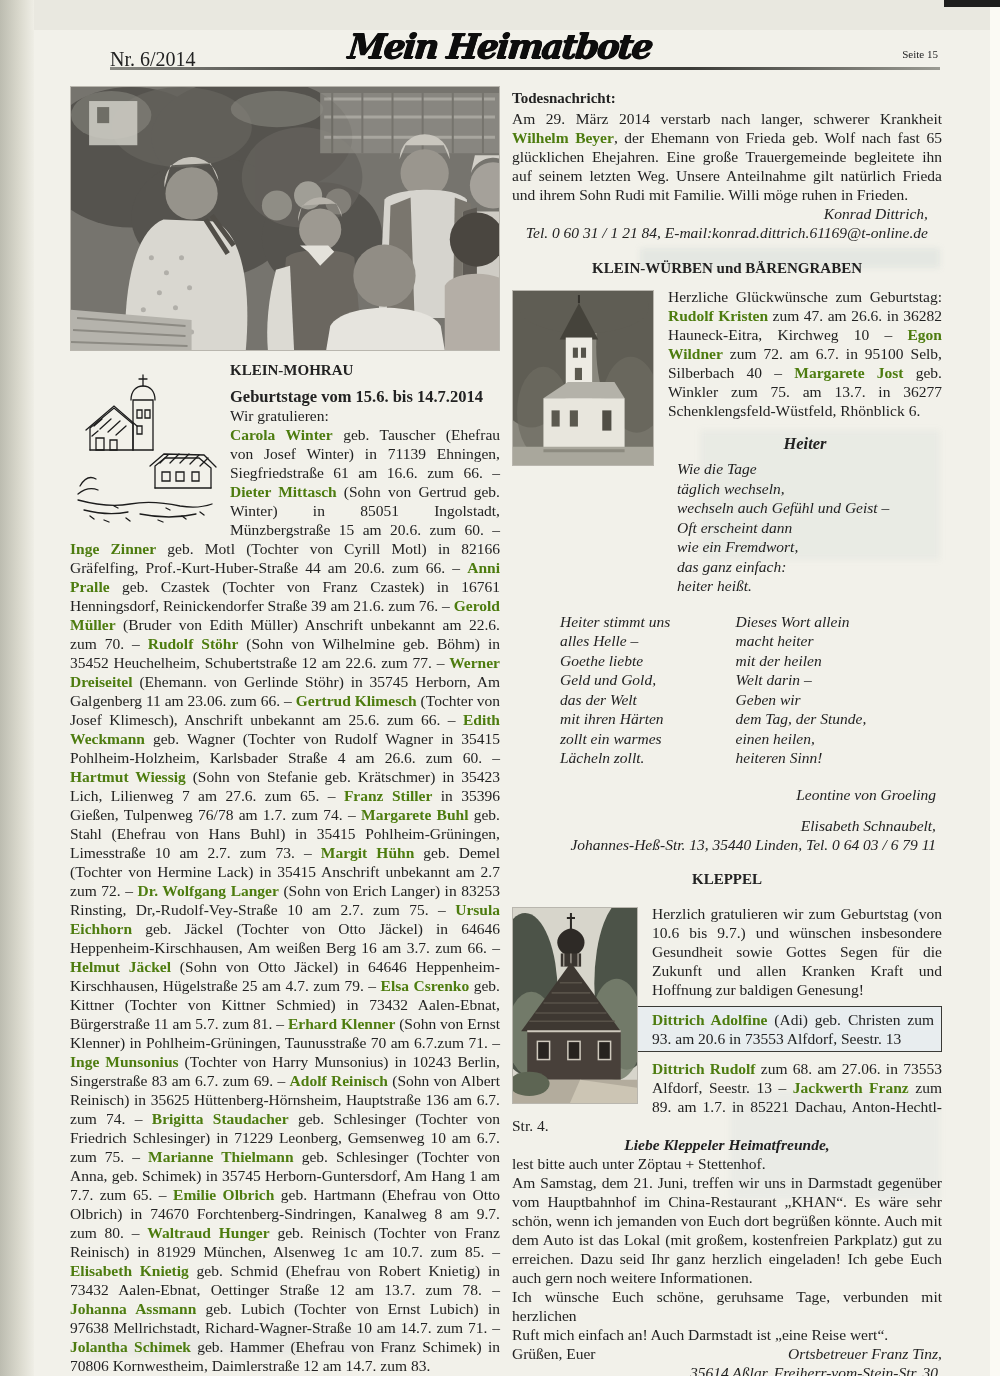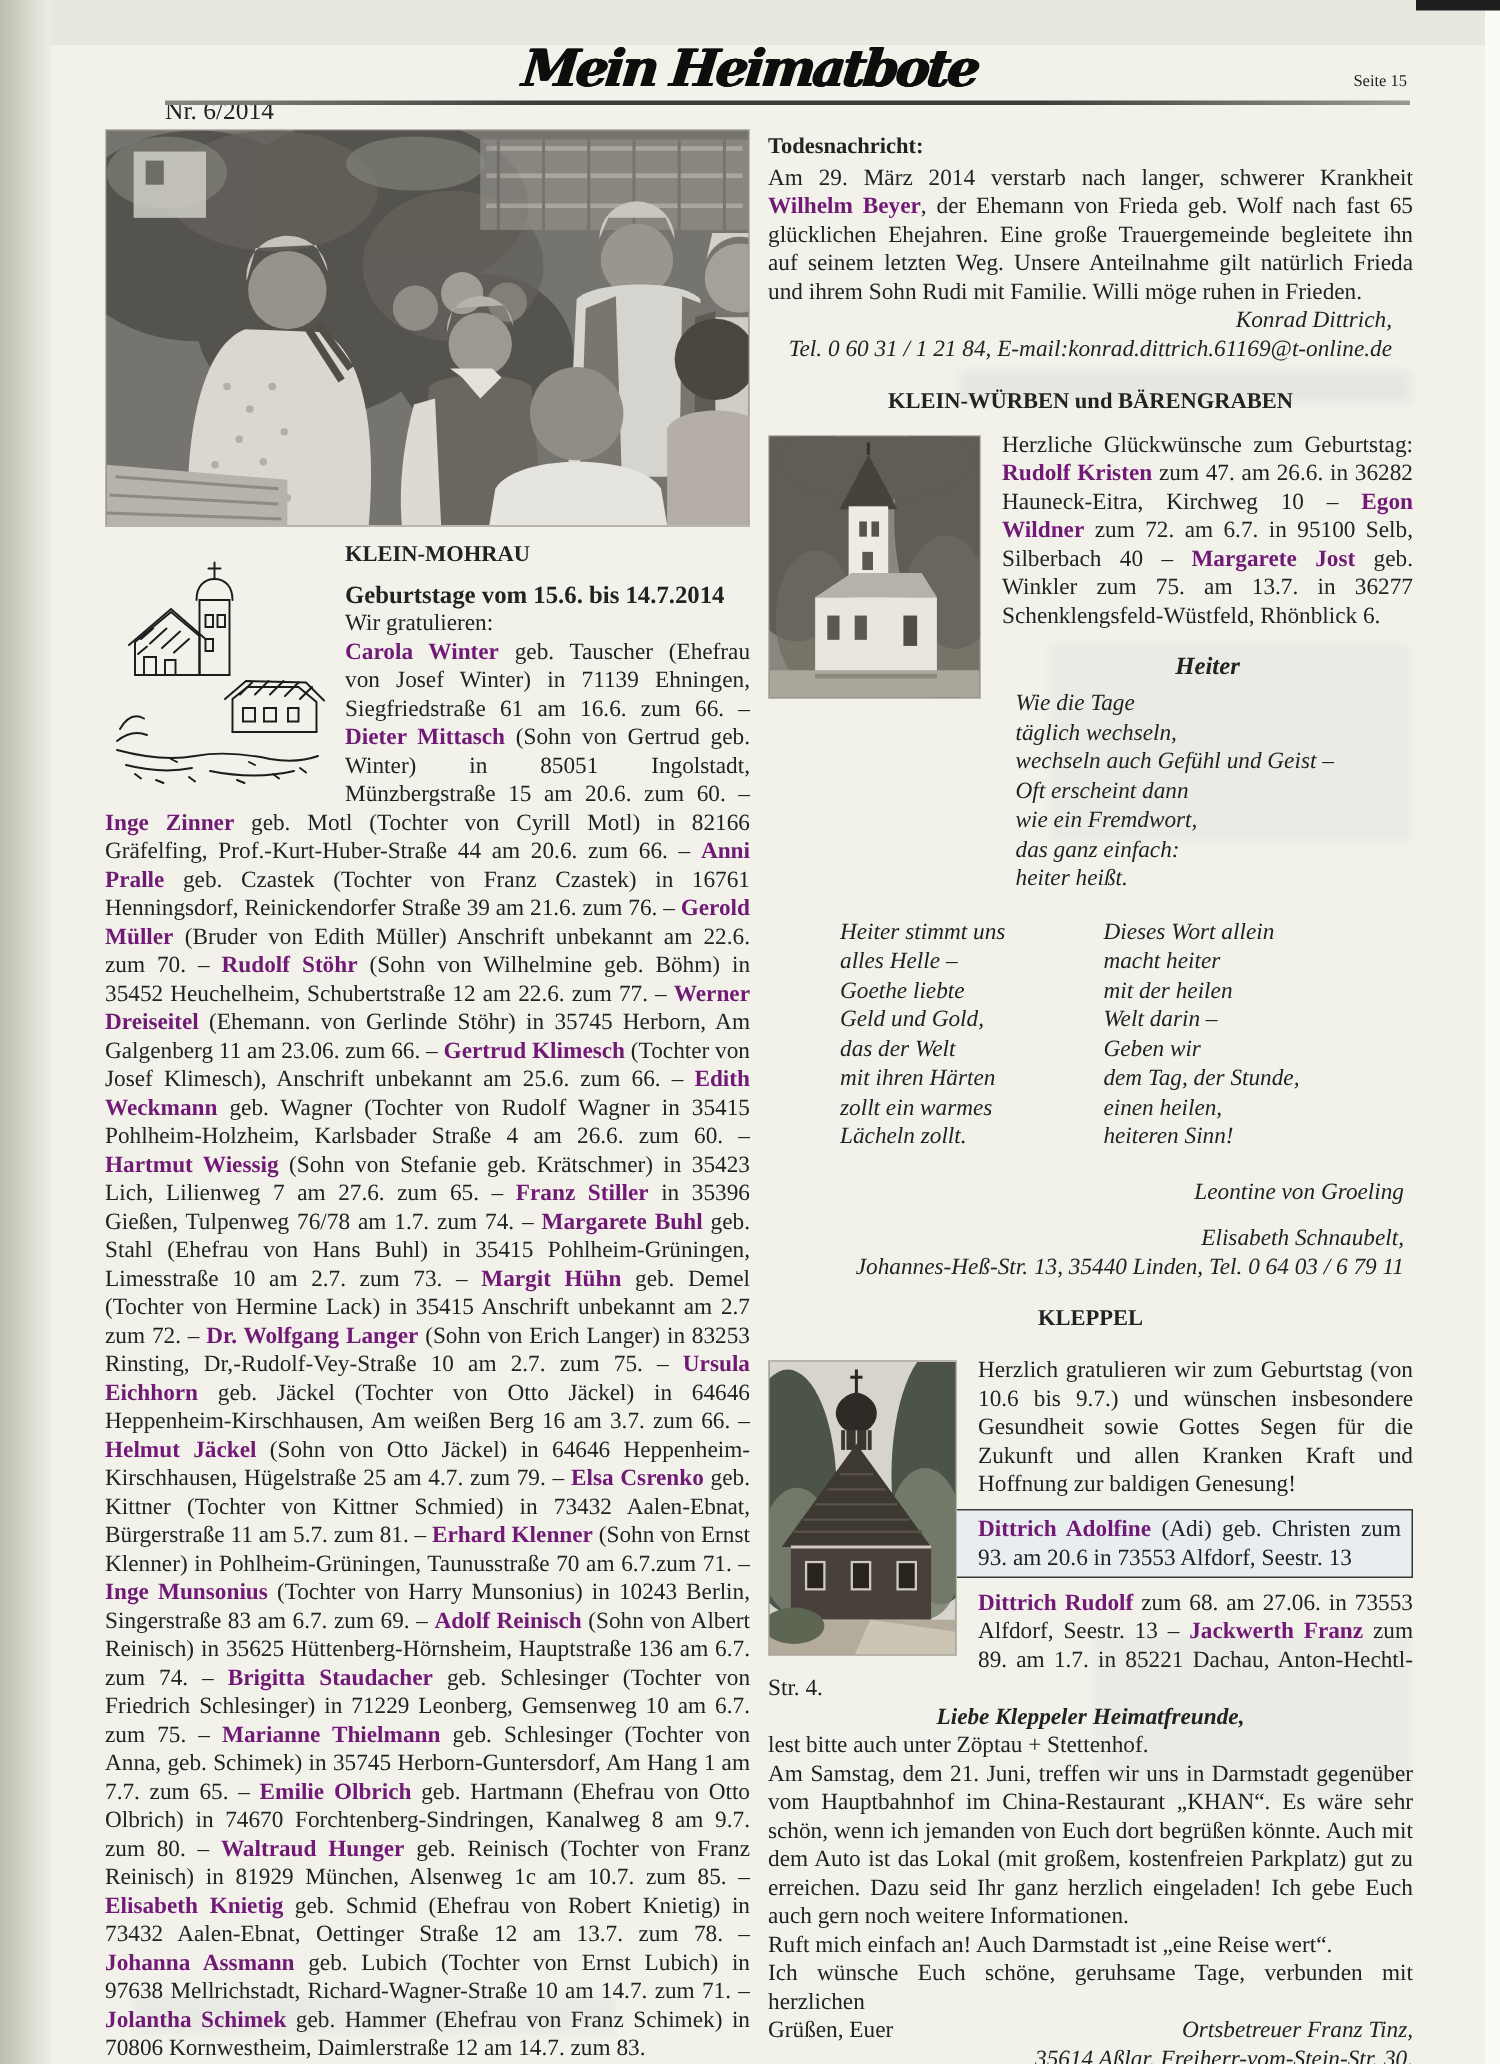--- a/index.html
+++ b/index.html
@@ -7,36 +7,36 @@
        font-family:"Liberation Serif","DejaVu Serif",serif;color:#222;
        -webkit-font-smoothing:antialiased;overflow:hidden;}
   .scan-left{position:absolute;left:0;top:0;width:34px;height:1376px;
        background:linear-gradient(90deg,#bcbcb0,#d9d8cc 55%,#efeee6);}
   .scan-top{position:absolute;left:0;top:0;width:1000px;height:30px;background:#e9e8e0;}
   .scan-corner{position:absolute;right:0;top:0;width:56px;height:7px;background:#1e1e1e;}
   .scan-right{position:absolute;right:0;top:0;width:10px;height:1376px;background:#fbfaf4;}
   .ghost{position:absolute;pointer-events:none;filter:blur(3px);}
 
   
-  .hdr-issue{position:absolute;left:110px;top:64px;font-size:17px;text-align:center;}
+  .hdr-issue{position:absolute;left:110px;top:48px;font-size:20px;text-align:center;}
   .hdr-page{position:absolute;right:62px;top:48px;font-size:11px;}
   .masthead{position:absolute;left:0;top:26px;width:1000px;text-align:center;
        font-family:"DejaVu Serif",serif;font-weight:bold;font-style:italic;
        font-size:34px;letter-spacing:-2px;color:#0d0d0d;
        text-shadow:0.6px 0 #0d0d0d,-0.6px 0 #0d0d0d,0 0.5px #0d0d0d;
        transform:skewX(-6deg);}
   .hdr-rule{position:absolute;left:110px;top:67px;width:830px;height:3px;
        background:linear-gradient(90deg,#8a8a84,#3c3c38 30%,#3c3c38 70%,#9a9a92);}
 
   
   .col{position:absolute;font-size:15.5px;line-height:19px;text-align:justify;}
   .col-left{left:70px;top:86px;width:430px;}
   .col-right{left:512px;top:88px;width:430px;}
   p{margin:0;}
-  b{font-weight:bold;color:#701a75;}
+  b{font-weight:bold;color:#4d7c0f;}
   .just{text-align:justify;}
   .center{text-align:center;}
   .right{text-align:right;}
   .it{font-style:italic;}
   .sec-head{font-weight:bold;font-size:15px;line-height:21px;}
   .sub-head{font-weight:bold;font-size:16.5px;}
   .clearfix::after{content:"";display:block;clear:both;}
 
   .photo-frame{border:1px solid #b9b6ae;background:#777;}
   .group-photo{width:428px;height:263px;}
@@ -286,19 +286,19 @@
     <p class="just">Herzlich gratulieren wir zum Geburtstag (von 10.6 bis 9.7.) und wünschen insbesondere Gesundheit sowie Gottes Segen für die Zukunft und allen Kranken Kraft und Hoffnung zur baldigen Genesung!</p>
     <div class="adolfine-box">
       <p class="just"><b>Dittrich Adolfine</b><span> (Adi) geb. Christen zum 93. am 20.6 in 73553 Alfdorf, Seestr. 13</span></p>
     </div>
     <p class="just"><b>Dittrich Rudolf</b><span> zum 68. am 27.06. in 73553 Alfdorf, Seestr. 13 – </span><b>Jackwerth Franz</b><span> zum 89. am 1.7. in 85221 Dachau, Anton-Hechtl-Str. 4.</span></p>
   </div>
 
   <div class="center" style="font-weight:bold;font-style:italic;">Liebe Kleppeler Heimatfreunde,</div>
   <p>lest bitte auch unter Zöptau + Stettenhof.</p>
   <p class="just">Am Samstag, dem 21. Juni, treffen wir uns in Darmstadt gegenüber vom Hauptbahnhof im China-Restaurant „KHAN“. Es wäre sehr schön, wenn ich jemanden von Euch dort begrüßen könnte. Auch mit dem Auto ist das Lokal (mit großem, kostenfreien Parkplatz) gut zu erreichen. Dazu seid Ihr ganz herzlich eingeladen! Ich gebe Euch auch gern noch weitere Informationen.</p>
+  <p>Ich wünsche Euch schöne, geruhsame Tage, verbunden mit herzlichen</p>
   <p>Ruft mich einfach an! Auch Darmstadt ist „eine Reise wert“.</p>
-  <p>Ich wünsche Euch schöne, geruhsame Tage, verbunden mit herzlichen</p>
   <p class="clearfix"><span>Grüßen, Euer</span><span class="float-sig">Ortsbetreuer Franz Tinz,</span></p>
   <div class="right it">35614 Aßlar, Freiherr-vom-Stein-Str. 30,</div>
   <div class="right it">Tel. 0 64 41 / 8 10 66, E-Mail.: fam.tinz@web.de</div>
 
 </div>
 
 </body></html>

